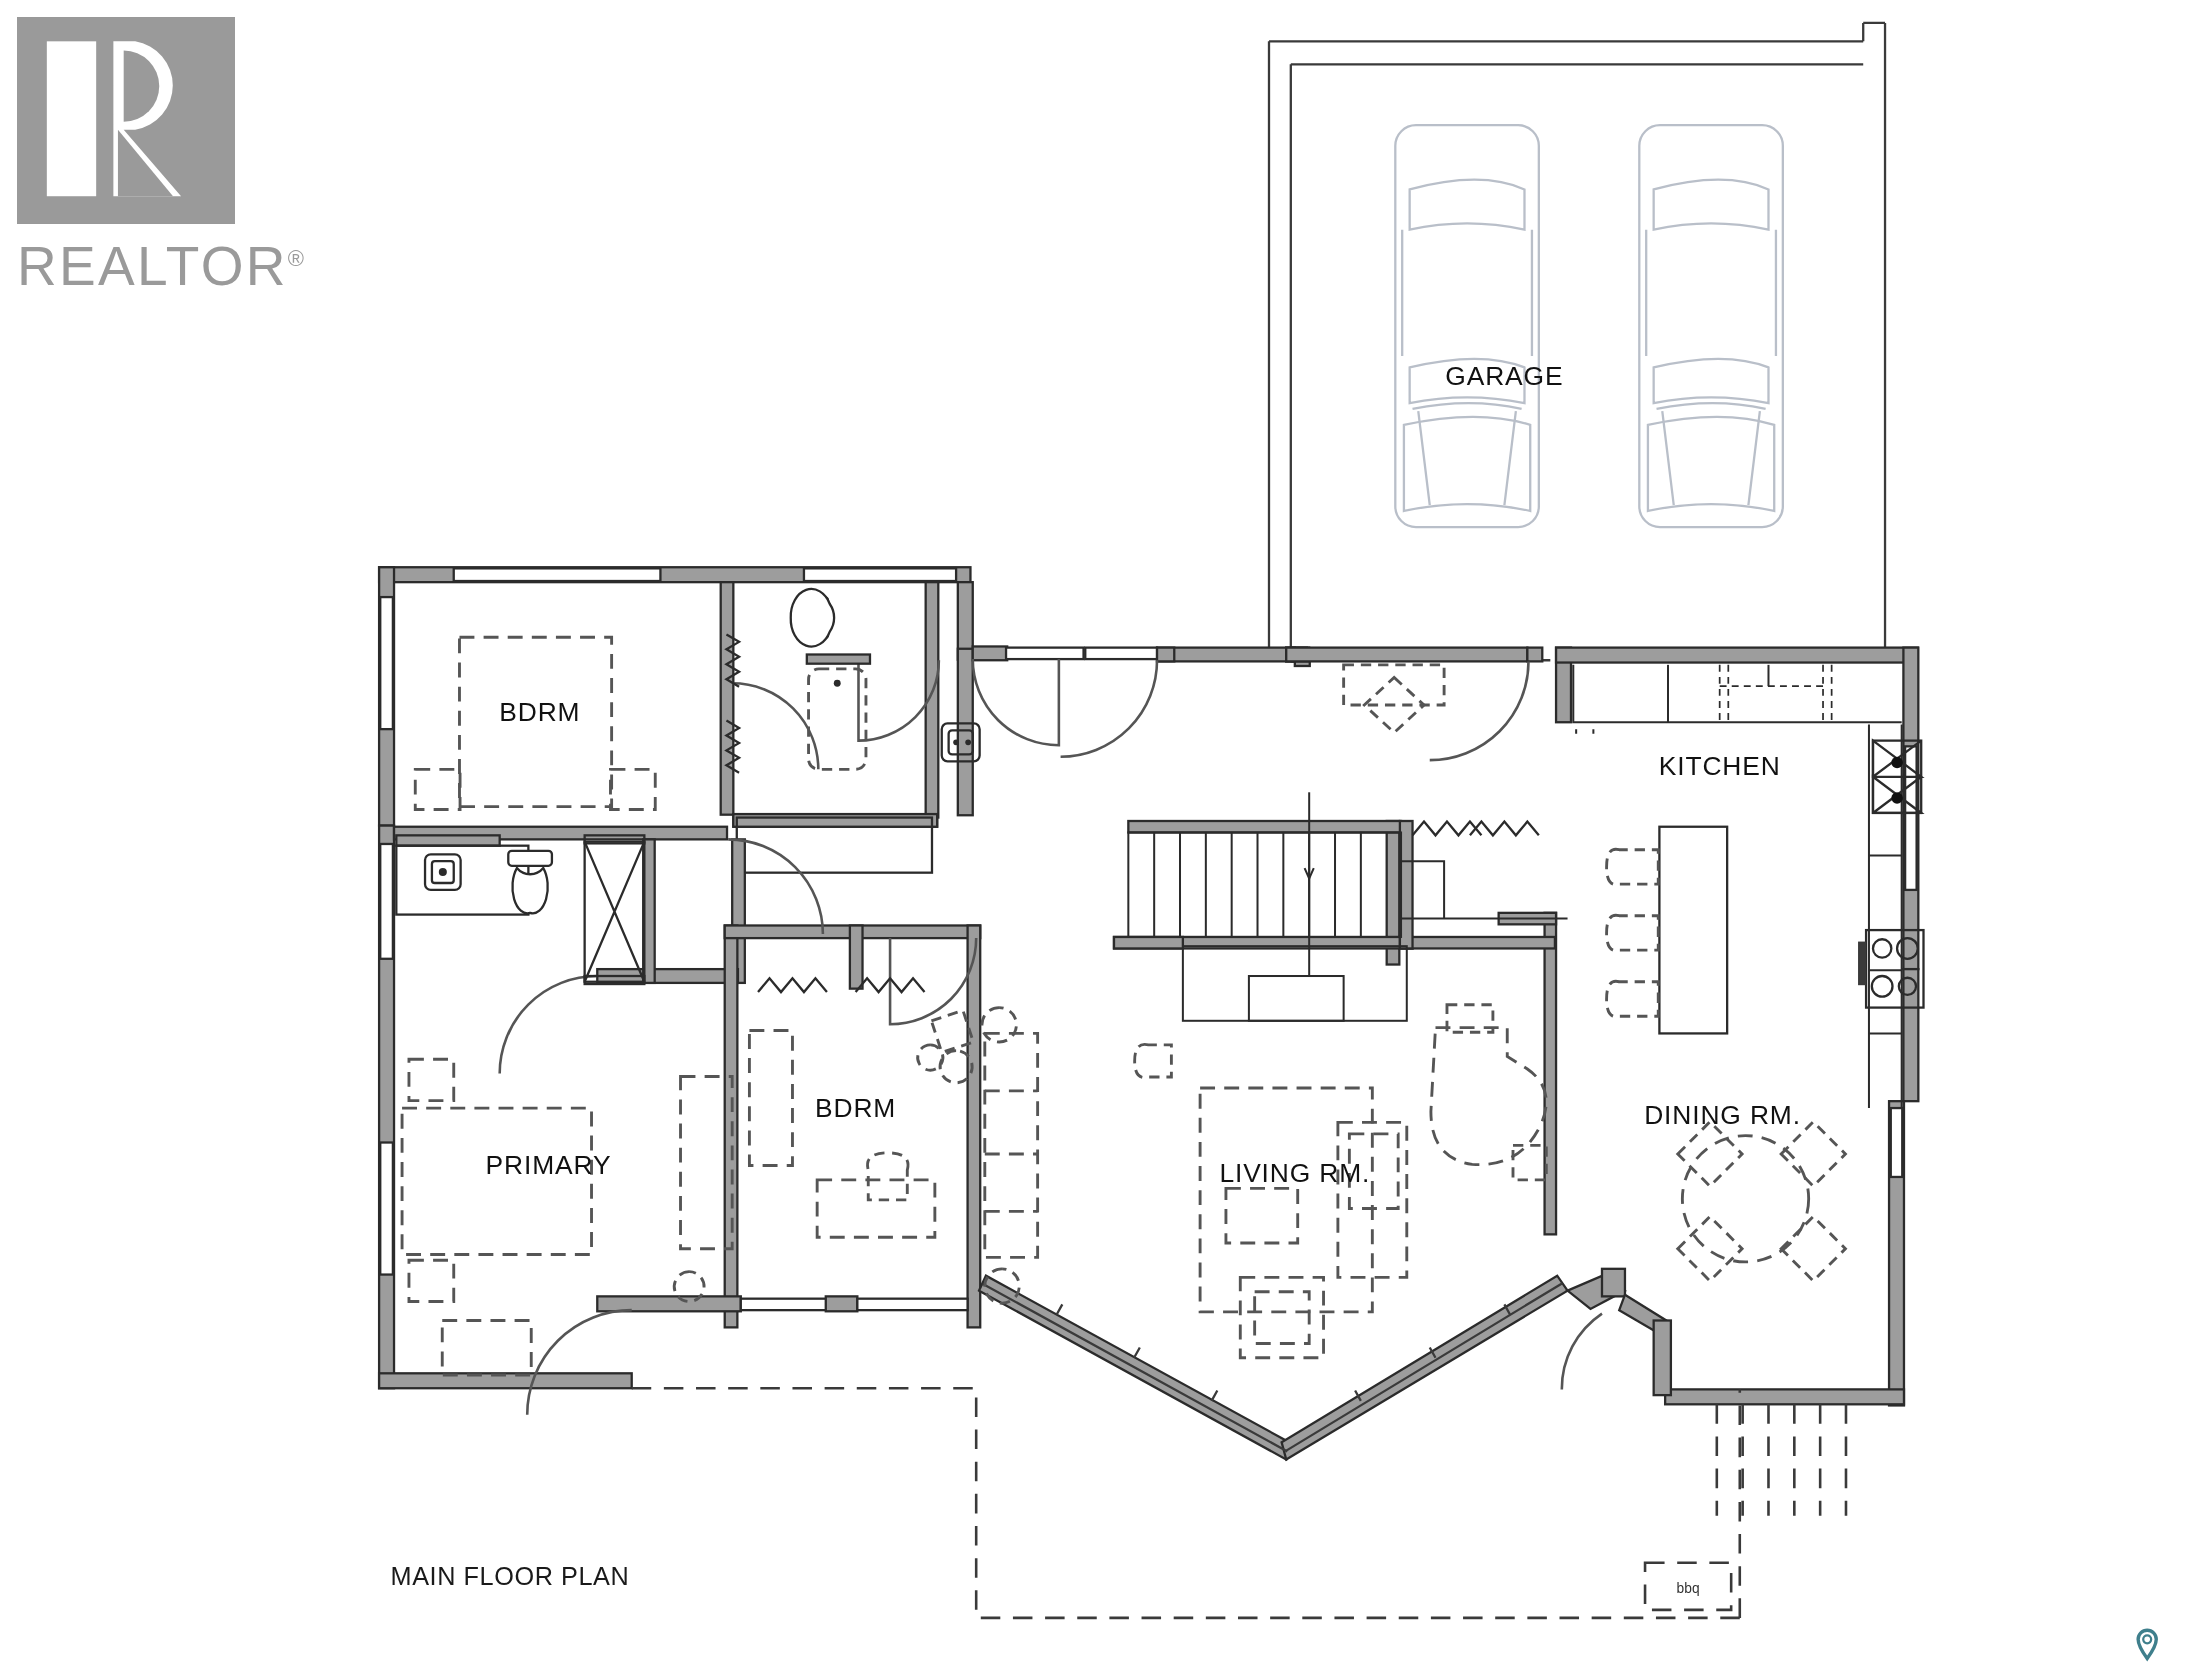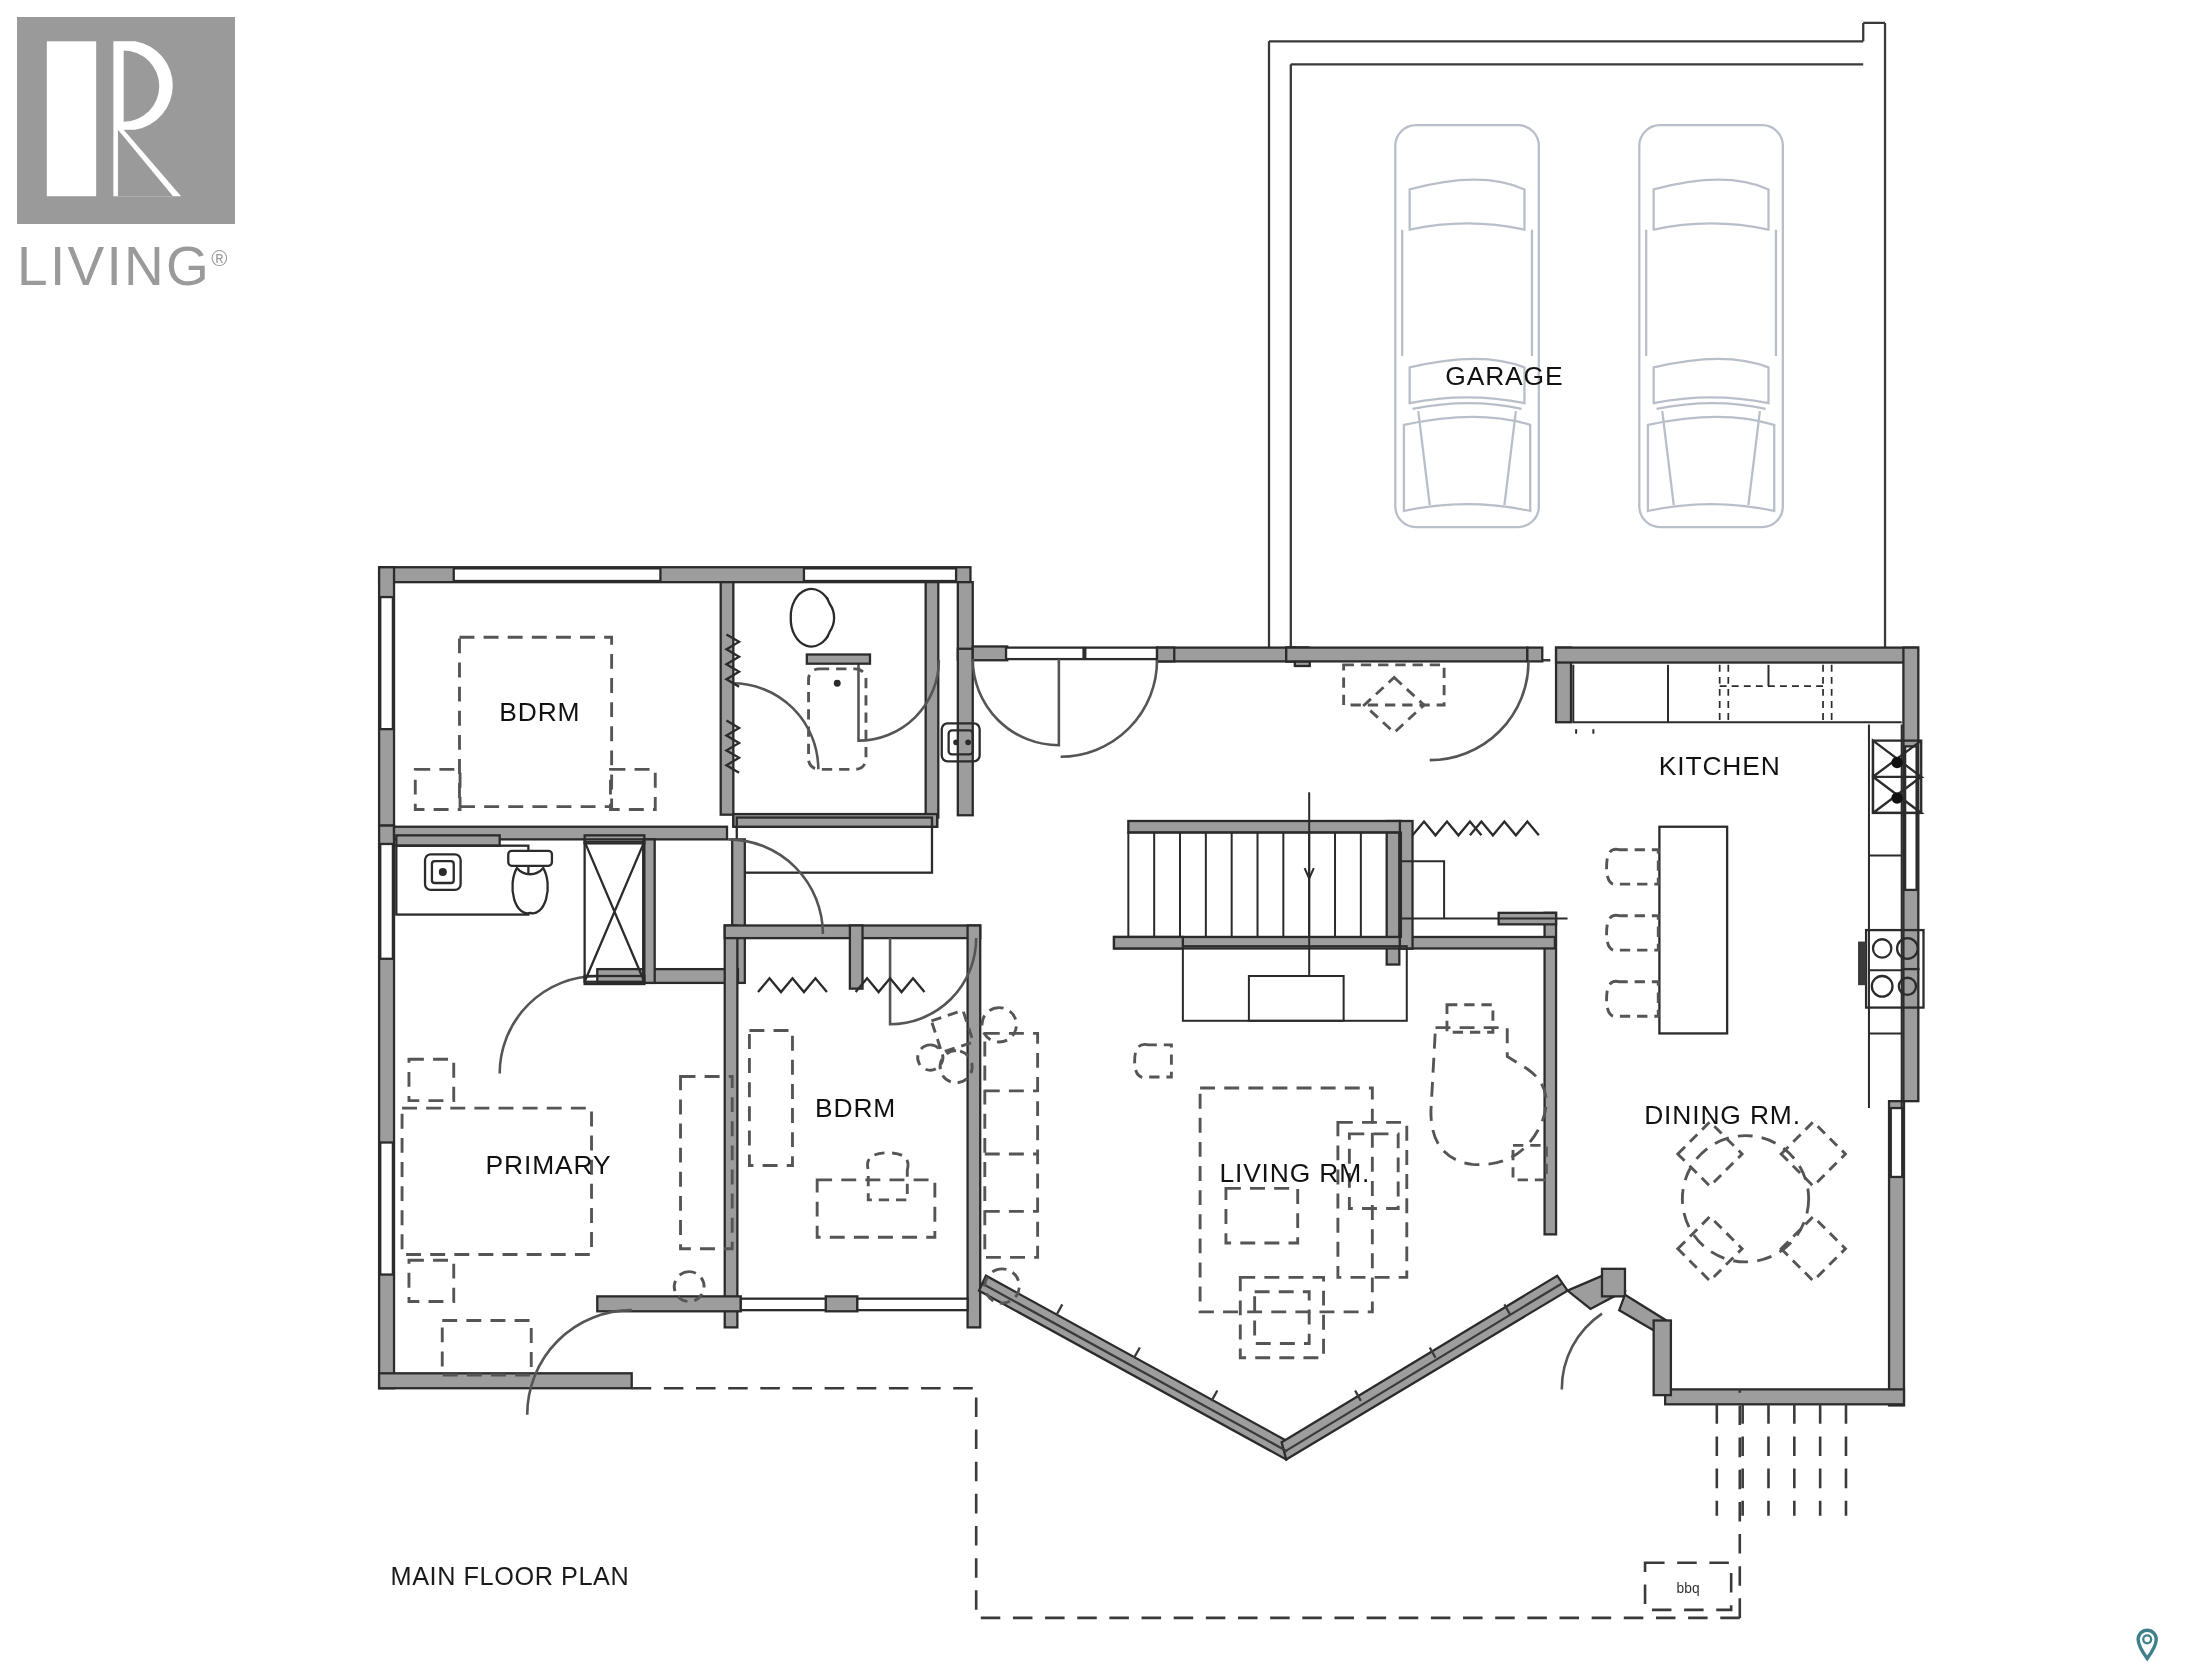--- a/index.html
+++ b/index.html
@@ -80,21 +80,21 @@
   <div id="realtor-logo">
     <div id="logo-mark">
       <svg viewBox="0 0 380 360" width="218" height="207">
         <rect x="0" y="0" width="380" height="360" fill="#9a9a9a"></rect>
         <rect x="52" y="42" width="86" height="270" fill="#ffffff"></rect>
         <path d="M168 42 L168 312 L286 312 L186 196 L206 196 A78 78 0 0 0 206 42 Z" fill="#ffffff"></path>
         <path d="M186 58 A62 62 0 0 1 186 182 L186 58 Z" fill="#9a9a9a"></path>
         <path d="M176 196 L176 312 L272 312 Z" fill="#9a9a9a"></path>
       </svg>
     </div>
-    <div id="logo-text"><span>LIVING</span><sup>®</sup></div>
+    <div id="logo-text"><span>REALTOR</span><sup>®</sup></div>
   </div>
 
   <svg id="floorplan-svg" viewBox="0 0 3840 2914">
     <defs>
       <style>
         .wall    { fill:#9d9d9d; stroke:#2b2b2b; stroke-width:4; }
         .wallthin{ fill:none;    stroke:#3a3a3a; stroke-width:4; }
         .win     { fill:#ffffff; stroke:#2b2b2b; stroke-width:4; }
         .fix     { fill:none;    stroke:#2b2b2b; stroke-width:4; }
         .fixf    { fill:#ffffff; stroke:#2b2b2b; stroke-width:4; }

